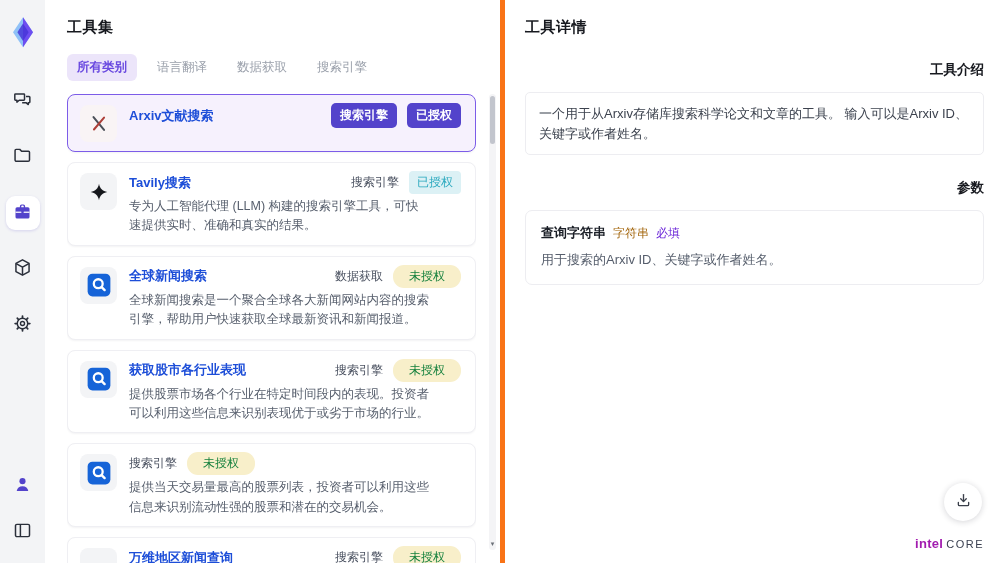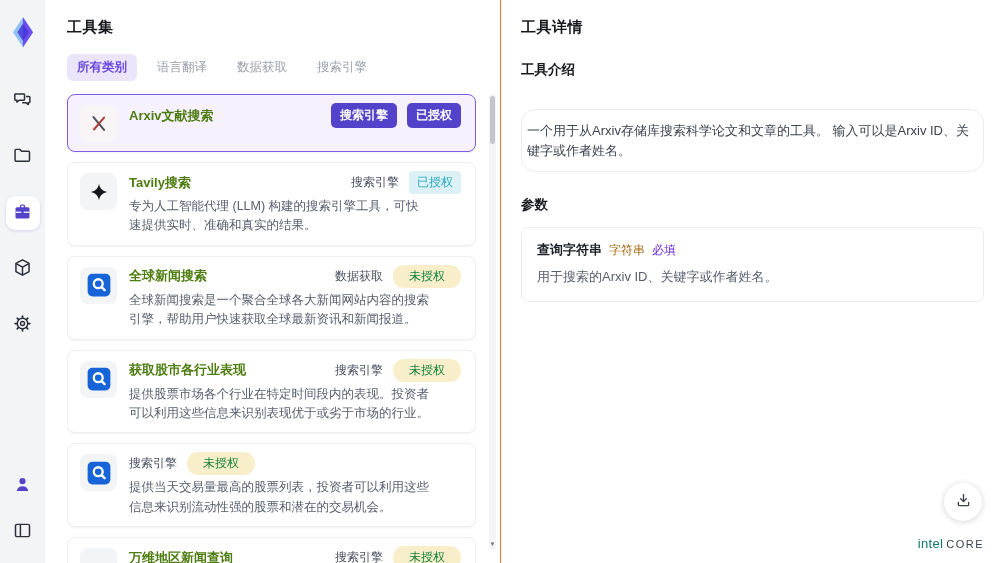--- a/index.html
+++ b/index.html
@@ -31,56 +31,56 @@
   .tool-card { display:flex; gap:12px; background:#fff; border:1px solid #efeff3;
     border-radius:8px; padding:8px 14px 9px 12px; box-shadow:0 1px 2px rgba(20,20,40,.05); cursor:pointer; }
   .tool-card.selected { background:#f6f1fd; border:1.5px solid #7c5ce8; }
   .tool-icon { width:37px; height:37px; flex:none; border-radius:8px; background:#f3f4f6;
     display:flex; align-items:center; justify-content:center; margin-top:2px; }
   .tool-card.selected .tool-icon { background:#f9f4f5; }
   .tool-icon svg { width:22px; height:22px; }
   .tool-icon svg.big { width:26px; height:26px; }
   .tool-content { flex:1; min-width:0; }
   .row1 { display:flex; justify-content:space-between; align-items:center; gap:8px; }
-  .tool-name { font-size:13px; font-weight:bold; color:#4d7c0f; white-space:nowrap; }
+  .tool-name { font-size:13px; font-weight:bold; color:#1d4ed8; white-space:nowrap; }
   .badges { display:flex; gap:10px; align-items:center; }
   .badge { font-size:12px; border-radius:4px; white-space:nowrap; }
   .badge.plain { color:#4a5160; }
   .badge.solid { background:#5343cb; color:#fff; padding:4px 9px; border-radius:5px; font-weight:bold; }
   .badge.auth-yes { background:#dcf1f5; color:#2ba9bf; padding:3px 8px; }
   .badge.auth-no  { background:#f8efca; color:#15803d; padding:3px 16px;border-radius:11px; }
   .tool-desc { font-size:12.5px; color:#565e6c; line-height:1.55; margin-top:3px; max-width:300px; }
 
   
   .scrollbar { position:absolute; top:0; right:4px; width:7px; height:456px;
     background:#f4f4f6; border-radius:4px; }
   .scroll-thumb { position:absolute; top:2px; left:1px; width:5px; height:48px; background:#c2c5cd; border-radius:3px; }
   .scroll-arrow { position:absolute; bottom:2px; left:0; width:7px; text-align:center;
     font-size:7px; color:#6b7078; line-height:8px; }
 
   
-  .detail-panel { flex:1; border-left:1px solid #f97316; padding:18px 16px 0 20px; position:relative; height:563px; }
+  .detail-panel { flex:1; border-left:5px solid #f97316; padding:18px 16px 0 20px; position:relative; height:563px; }
   .detail-title { font-size:15px; font-weight:bold; letter-spacing:.5px; }
-  .section-h { font-size:13.5px; font-weight:bold; margin-top:24px; }
-  .intro-box { margin-top:30px; border:1px solid #ededf1; border-radius:14px; background:#fff;
-    padding:11px 5px; font-size:13px; color:#3c424e; line-height:1.5; }
+  .section-h { font-size:13.5px; font-weight:bold; margin-top:24px;text-align:right; }
+  .intro-box { margin-top:13px; border:1px solid #ededf1; border-radius:5px; background:#fff;
+    padding:11px 13px; font-size:13px; color:#3c424e; line-height:1.5; }
   .param-box { margin-top:13px; border:1px solid #ededf1; border-radius:7px; background:#fff;
     padding:13px 15px 15px; }
   .param-head { display:flex; align-items:flex-end; gap:7px; }
   .param-name { font-size:13px; font-weight:bold; color:#1b1f27; }
   .param-type { font-size:12px; color:#a16207; }
   .param-required { font-size:12px; color:#6d28d9; }
   .param-desc { margin-top:9px; font-size:13px; color:#565e6c; }
 
   .fab { position:absolute; right:18px; bottom:42px; width:38px; height:38px; border-radius:50%;
     background:#fff; box-shadow:0 1px 6px rgba(20,20,40,.18); display:flex; align-items:center;
     justify-content:center; cursor:pointer; border:none; }
   .fab svg { width:19px; height:19px; }
   .brand { position:absolute; right:16px; bottom:12px; display:flex; align-items:baseline; gap:3px; }
-  .brand-intel { font-size:13px; font-weight:normal; color:#0f766e; letter-spacing:.3px; }
+  .brand-intel { font-size:13px; font-weight:bold; color:#a21caf; letter-spacing:.3px; }
   .brand-core { font-size:11px; color:#3a4050; letter-spacing:1.5px; text-transform:uppercase; }
 </style>
 </head>
 <body>
 
 <div class="app">
 
   <div class="sidebar">
     <div class="logo">
       <svg viewBox="0 0 24 26">

